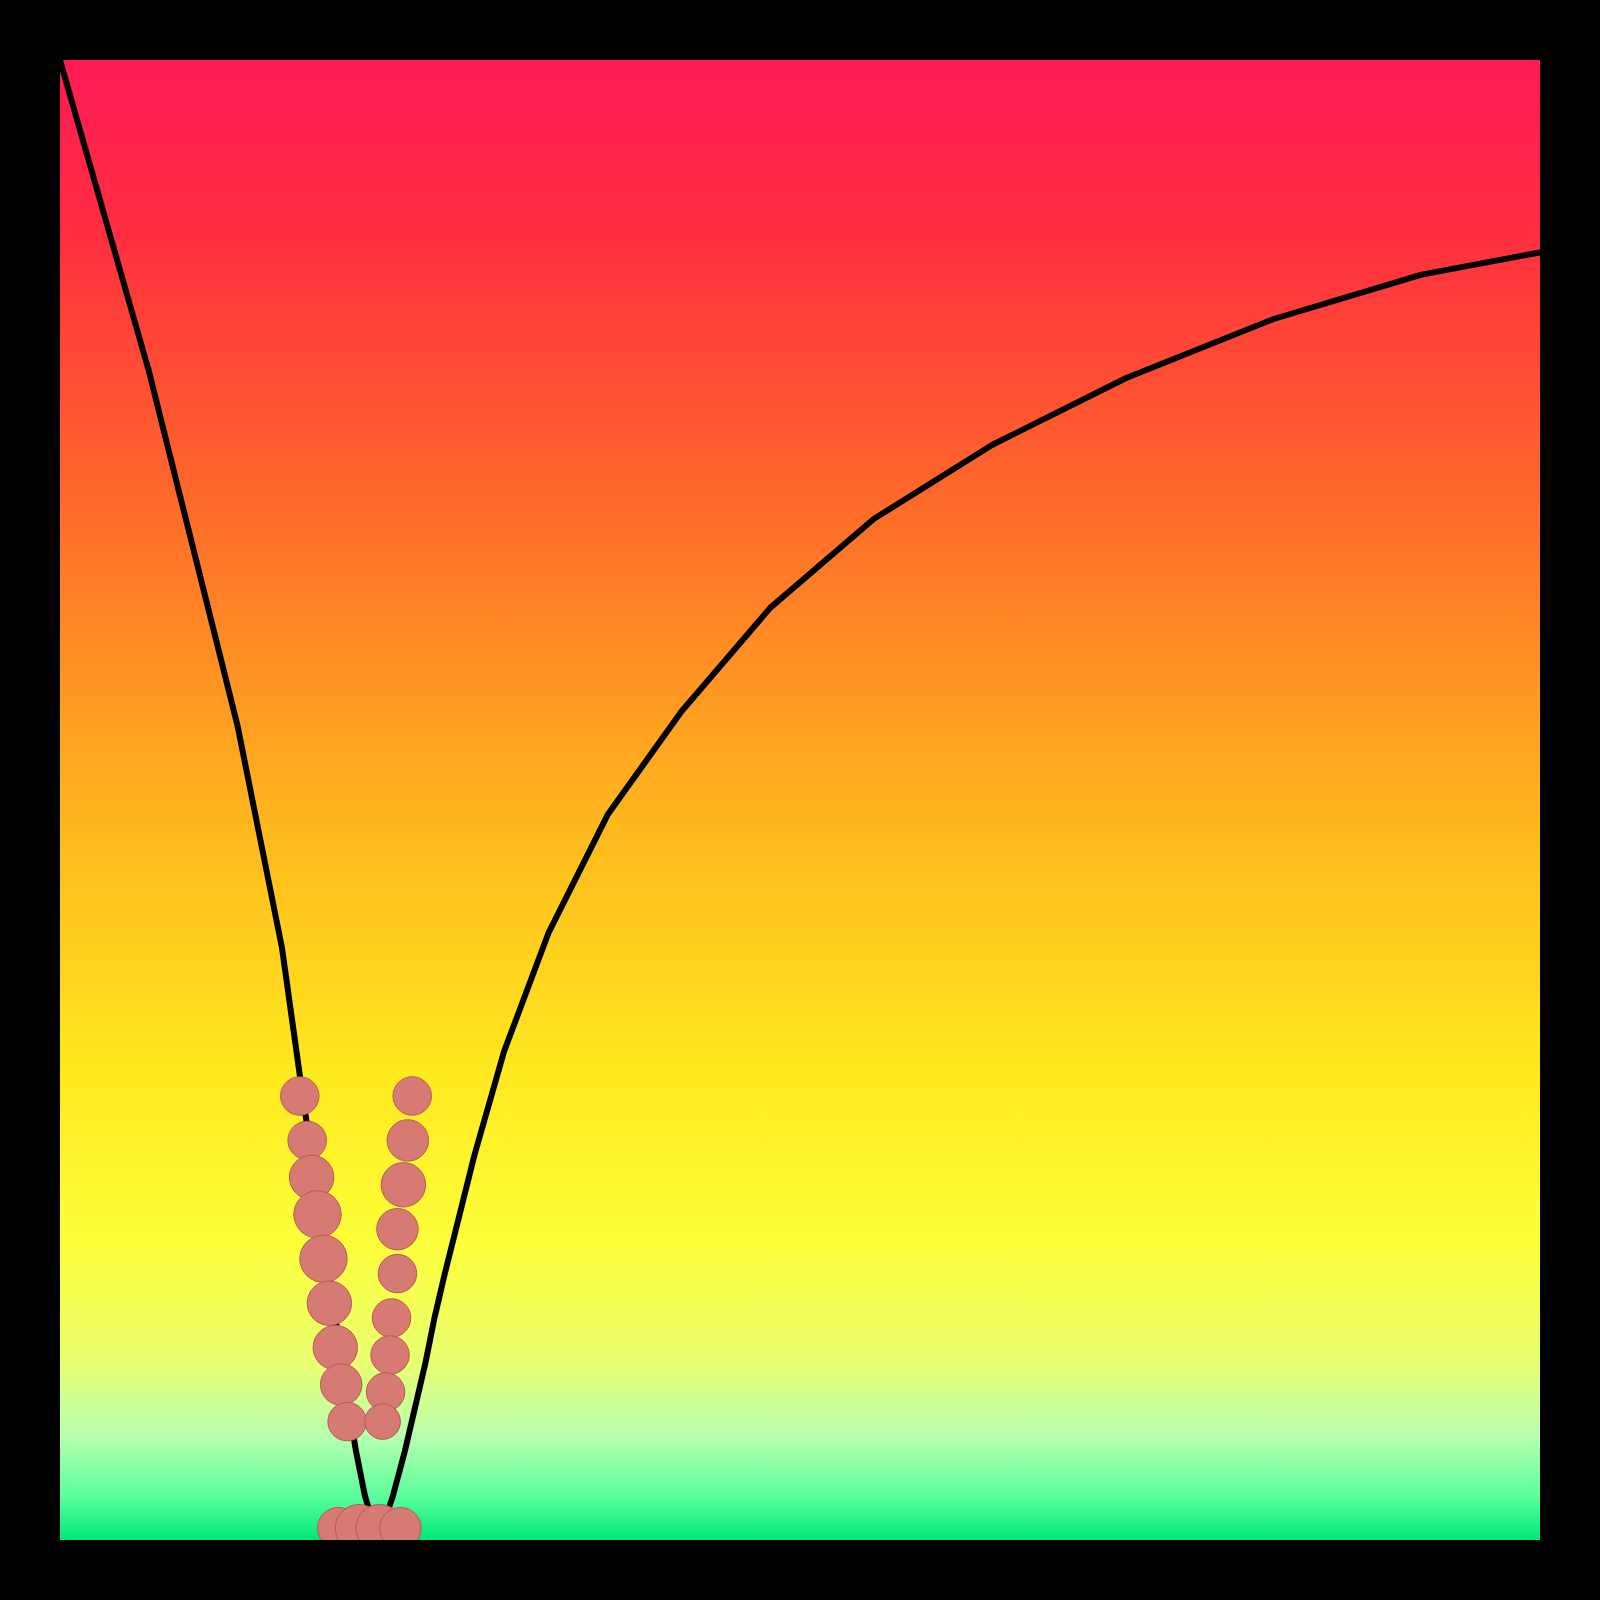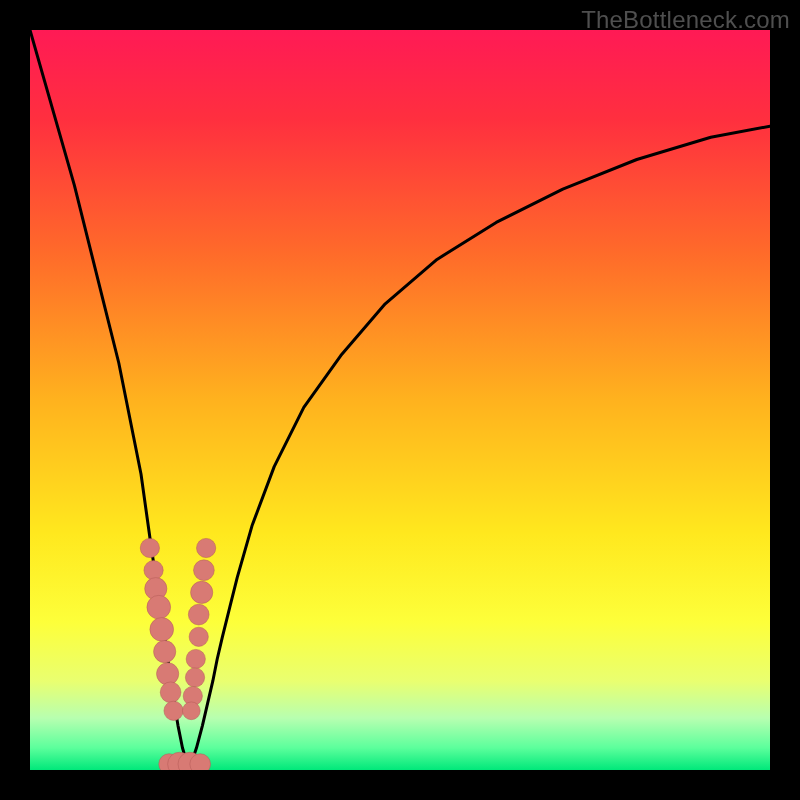--- a/index.html
+++ b/index.html
@@ -82,14 +82,13 @@
           <circle cx="165.02" cy="647.5" r="9.620000000000001" fill="#d87a74" stroke="#b35a56" stroke-width="0.5"></circle>
           <circle cx="162.8" cy="666" r="9.620000000000001" fill="#d87a74" stroke="#b35a56" stroke-width="0.5"></circle>
           <circle cx="161.32" cy="680.8" r="8.88" fill="#d87a74" stroke="#b35a56" stroke-width="0.5"></circle>
           <circle cx="139.12" cy="734.08" r="10.36" fill="#d87a74" stroke="#b35a56" stroke-width="0.5"></circle>
           <circle cx="149.48" cy="734.08" r="11.84" fill="#d87a74" stroke="#b35a56" stroke-width="0.5"></circle>
           <circle cx="159.84000000000003" cy="734.08" r="11.84" fill="#d87a74" stroke="#b35a56" stroke-width="0.5"></circle>
           <circle cx="170.20000000000002" cy="734.08" r="10.36" fill="#d87a74" stroke="#b35a56" stroke-width="0.5"></circle>
         </g>
     </svg>
   </div>
-  <div class="watermark">TheBottleneck.com</div>
 </div>
 
 </body></html>

